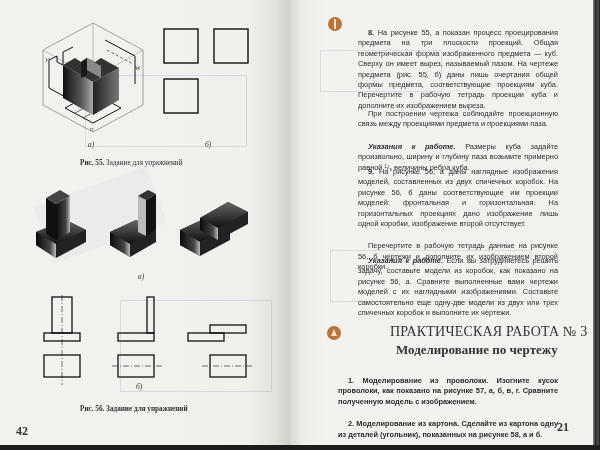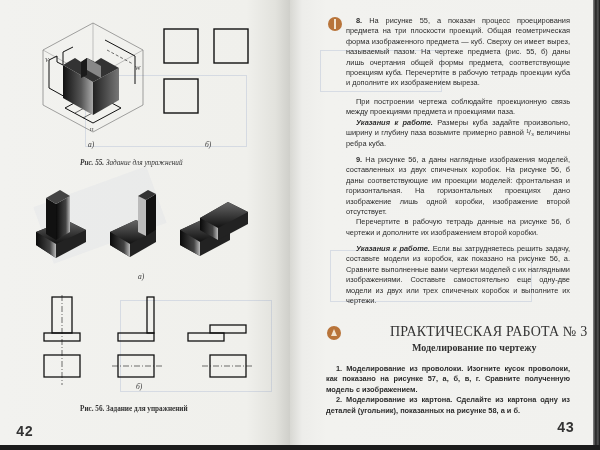--- a/index.html
+++ b/index.html
@@ -7,28 +7,28 @@
   .spread{position:absolute;left:0;top:0;width:600px;height:450px;}
   .page{position:absolute;top:0;height:446px;background:#f1f1ee;overflow:hidden;}
   .page.left{left:0;width:290px;background:linear-gradient(90deg,#f2f2ef 0%,#f0f0ec 85%,#e2e2dd 95%,#cfcfca 100%);}
   .page.right{left:290px;width:303px;background:linear-gradient(90deg,#d8d8d3 0%,#ededea 4%,#f2f2ef 12%,#f1f1ee 100%);}
   .edge{position:absolute;right:0;top:0;width:7px;height:450px;background:linear-gradient(90deg,#888,#222 40%,#555 70%,#111);}
   .bottom-edge{position:absolute;left:0;bottom:0;width:600px;height:5px;background:#1c1c1c;}
   .ghost{position:absolute;border:1px solid rgba(120,140,190,0.22);}
 
   
   .txt{position:absolute;left:346px;width:224px;font-size:7.4px;line-height:10.4px;color:#2b2b2b;text-align:justify;}
-  .txt p{margin:0;text-indent:10px;}
+  .txt p{margin:12px;text-indent:10px;}
   .txt b.it{font-style:italic;}
   .num{font-weight:bold;}
   .badge{position:absolute;width:14px;height:14px;border-radius:50%;background:#b8743a;}
   .badge::after{content:"";position:absolute;left:6px;top:2px;width:2px;height:10px;background:#f1e3cf;}
   .badge.a::after{content:"";left:4px;top:3px;width:0;height:0;background:none;border-left:3px solid transparent;border-right:3px solid transparent;border-bottom:7px solid #f1e3cf;}
   .ph{position:absolute;font-family:"Liberation Serif",serif;color:#333;}
-  .pnum{position:absolute;font-family:Liberation Mono, monospace;font-weight:bold;font-size:14px;color:#333;}
+  .pnum{position:absolute;font-family:Liberation Serif, serif;font-weight:bold;font-size:12px;color:#333;}
   .cap{position:absolute;font-family:"Liberation Serif",serif;font-size:7.2px;color:#333;}
   .cap b{font-weight:bold;}
   .lbl{position:absolute;font-family:"Liberation Serif",serif;font-style:italic;font-size:7.5px;color:#333;}
   svg{position:absolute;overflow:visible;}
 </style>
 </head>
 <body>
 
 <div class="spread">
 
@@ -78,21 +78,21 @@
   </svg>
   <span class="lbl" style="left:88px;top:140px;">а)</span>
 
   <svg style="left:160px;top:25px;" width="100" height="95" viewBox="0 0 100 95">
     <rect x="4" y="4" width="34" height="34" fill="none" stroke="#111" stroke-width="1.4"></rect>
     <rect x="54" y="4" width="34" height="34" fill="none" stroke="#111" stroke-width="1.4"></rect>
     <rect x="4" y="54" width="34" height="34" fill="none" stroke="#111" stroke-width="1.4"></rect>
   </svg>
   <span class="lbl" style="left:205px;top:140px;">б)</span>
 
-  <div class="cap" style="left:80px;top:159px;font-style:italic;">
+  <div class="cap" style="left:80px;top:159px;">
     <b>Рис. 55.</b>
     <span>Задание для упражнений</span>
   </div>
 
   <svg style="left:30px;top:190px;" width="230" height="80" viewBox="0 0 230 80">
     <defs>
       <linearGradient id="b1" x1="0" y1="0" x2="1" y2="0">
           <stop offset="0" stop-color="#0a0a0a"></stop>
           <stop offset="0.7" stop-color="#444"></stop>
           <stop offset="1" stop-color="#bbb"></stop>
@@ -175,21 +175,21 @@
     <p><span class="num">9.</span> <span>На рисунке 56, а даны наглядные изображения моделей, составленных из двух спичечных коробок. На рисунке 56, б даны соответствующие им проекции моделей: фронтальная и горизонтальная. На горизонтальных проекциях дано изображение лишь одной коробки, изображение второй отсутствует.</span></p>
     <p>Перечертите в рабочую тетрадь данные на рисунке 56, б чертежи и дополните их изображением второй коробки.</p>
   </div>
 
   <div class="txt" style="top:244px;">
     <p><b class="it">Указания к работе.</b> <span>Если вы затрудняетесь решить задачу, составьте модели из коробок, как показано на рисунке 56, а. Сравните выполненные вами чертежи моделей с их наглядными изображениями. Составьте самостоятельно еще одну-две модели из двух или трех спичечных коробок и выполните их чертежи.</span></p>
   </div>
 
   <span class="badge a" style="left:327px;top:326px;"></span>
   <span class="ph" style="left:390px;top:324px;font-size:14px;letter-spacing:0.2px;">ПРАКТИЧЕСКАЯ РАБОТА № 3</span>
-  <span class="ph" style="left:412px;top:342px;font-size:10px;font-weight:bold;">Моделирование по чертежу</span>
+  <span class="ph" style="left:396px;top:342px;font-size:13px;font-weight:bold;">Моделирование по чертежу</span>
 
   <div class="txt" style="top:364px;left:326px;width:244px;font-weight:bold;">
     <p>1. Моделирование из проволоки. Изогните кусок проволоки, как показано на рисунке 57, а, б, в, г. Сравните полученную модель с изображением.</p>
     <p>2. Моделирование из картона. Сделайте из картона одну из деталей (угольник), показанных на рисунке 58, а и б.</p>
   </div>
 
-  <span class="pnum" style="left:557px;top:420px;">43</span>
+  <span class="pnum" style="left:557px;top:420px;">21</span>
 </div>
 
 </body></html>

